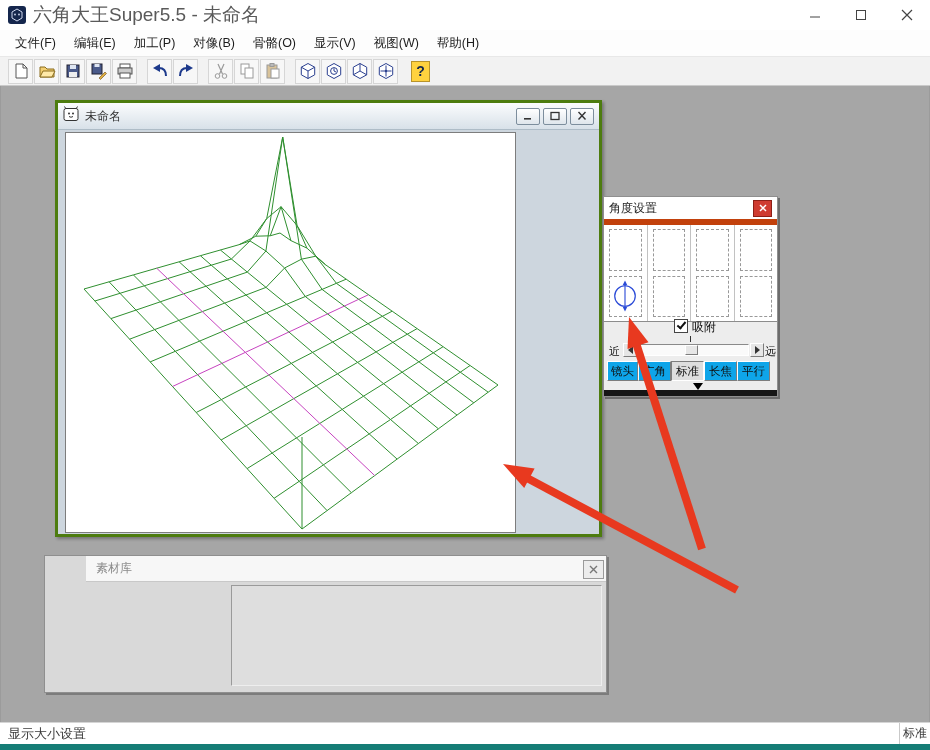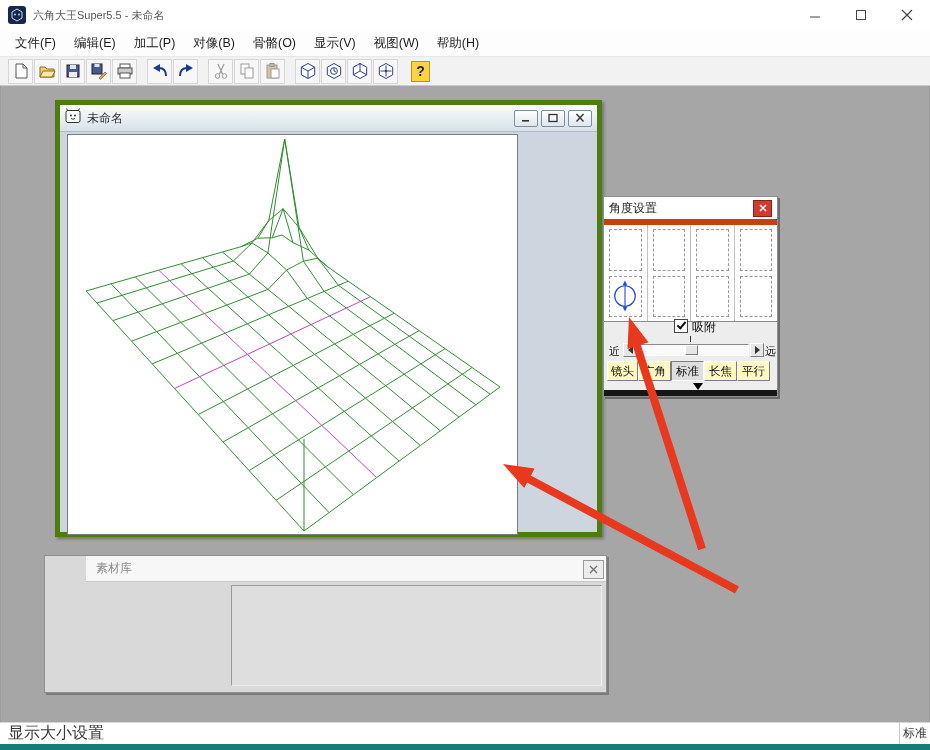--- a/index.html
+++ b/index.html
@@ -2,39 +2,39 @@
 <html><head>
 <meta charset="utf-8">
 <style>
   html,body{margin:0;padding:0;background:#5a5a5a;}
   .app{position:relative;width:930px;height:750px;background:#a6a6a6;overflow:hidden;
        font-family:"Liberation Sans",sans-serif;box-shadow:inset 0 0 0 1px #9b9b9b;}
   
   .titlebar{position:absolute;left:0;top:0;width:930px;height:30px;background:#ffffff;
             display:flex;align-items:center;}
   .app-icon{margin-left:8px;display:flex;}
-  .title-text{margin-left:7px;font-size:11px;color:#5a5a5a;}
+  .title-text{margin-left:7px;font-size:19px;color:#5a5a5a;}
   .win-controls{position:absolute;right:0;top:0;height:30px;display:flex;}
   .win-btn{width:46px;height:30px;display:flex;align-items:center;justify-content:center;}
   
   .menubar{position:absolute;left:0;top:30px;width:930px;height:26px;background:#fdfdfd;
            display:flex;align-items:flex-end;padding-left:6px;box-sizing:border-box;}
   .menu-item{font-size:12.5px;color:#1c1c1c;padding:0 9px;line-height:26px;}
   
   .toolbar{position:absolute;left:0;top:56px;width:930px;height:30px;background:#f2f2f2;
            border-bottom:1px solid #c9c9c9;border-top:1px solid #e8e8e8;
            display:flex;align-items:center;padding-left:8px;box-sizing:border-box;}
   .tbtn{width:25px;height:25px;display:flex;align-items:center;justify-content:center;
         border:1px solid #d6d6d6;background:#f7f7f7;margin-right:1px;box-sizing:border-box;}
   .tsep{width:9px;height:100%;}
   .help-glyph{display:block;width:17px;height:19px;background:#ffd23f;border:1px solid #b8932a;
               color:#15274d;font-weight:bold;font-size:14px;text-align:center;line-height:19px;}
   
   .doc-window{position:absolute;left:55px;top:100px;width:547px;height:437px;
-              background:#cdd6de;border:5px solid #4d7c0f;box-sizing:border-box;
+              background:#cdd6de;border:3px solid #4d7c0f;box-sizing:border-box;
               box-shadow:2px 2px 3px rgba(0,0,0,.3);}
   .doc-titlebar{height:26px;background:linear-gradient(#fbfcfd,#d8e1e9);display:flex;
                 align-items:center;padding:0 5px;border-bottom:1px solid #aebcc7;}
   .doc-title{margin-left:6px;font-size:12px;color:#333;}
   .doc-controls{margin-left:auto;display:flex;gap:3px;}
   .doc-btn{width:22px;height:15px;border:1px solid #7d8e9d;border-radius:2px;
            background:linear-gradient(#ffffff,#dfe6ec);display:flex;align-items:center;justify-content:center;}
   .doc-canvas{position:absolute;left:7px;top:29px;width:449px;height:399px;background:#ffffff;
               border:1px solid #7d7d7d;box-sizing:content-box;}
   
@@ -67,21 +67,21 @@
   .sl-arrow.left{left:19px;}
   .sl-arrow.right{left:146px;}
   .tri-l{width:0;height:0;border-top:4px solid transparent;border-bottom:4px solid transparent;border-right:5px solid #333;}
   .tri-r{width:0;height:0;border-top:4px solid transparent;border-bottom:4px solid transparent;border-left:5px solid #333;}
   .sl-track{position:absolute;left:34px;top:1px;width:111px;height:12px;background:#fafafa;
             border:1px solid;border-color:#8a8a8a #fff #fff #8a8a8a;box-sizing:border-box;}
   .sl-thumb{position:absolute;left:46px;top:0;width:13px;height:10px;background:#e6e6e6;
             border:1px solid;border-color:#fff #7d7d7d #7d7d7d #fff;box-sizing:border-box;}
   .lens-row{position:absolute;left:3px;top:164px;display:flex;height:20px;}
   .lens-label,.lens-btn{font-size:11.5px;color:#111;display:flex;align-items:center;justify-content:center;
-            background:#fef9c3;border:1px solid;border-color:#fff #7d7d7d #7d7d7d #fff;box-sizing:border-box;}
+            background:#0ea5e9;border:1px solid;border-color:#fff #7d7d7d #7d7d7d #fff;box-sizing:border-box;}
   .lens-label{width:31px;}
   .lens-btn{width:33px;}
   .lens-btn.active{border-color:#7d7d7d #fff #fff #7d7d7d;background:#dedede;}
   .bottom-strip{position:absolute;left:0;right:0;bottom:0;height:6px;background:#161616;}
   .notch{position:absolute;left:89px;bottom:6px;width:0;height:0;border-left:5px solid transparent;
          border-right:5px solid transparent;border-top:7px solid #000;}
   
   .material-panel{position:absolute;left:44px;top:555px;width:563px;height:138px;background:#d9d9d9;
                   border:1px solid #8f8f8f;box-sizing:border-box;box-shadow:2px 2px 0 rgba(0,0,0,.25);padding-left:41px;}
   .mat-titlebar{height:25px;background:#f7f7f7;border-bottom:1px solid #c8c8c8;display:flex;align-items:center;}
@@ -91,21 +91,21 @@
   .mat-tree{position:absolute;left:4px;top:29px;width:178px;height:103px;background:#fff;
             border:1px solid;border-color:#808080 #e8e8e8 #e8e8e8 #808080;box-sizing:border-box;
             padding:3px 4px;}
   .tree-item{font-size:12px;color:#222;display:flex;align-items:center;}
   .tree-dash{display:inline-block;width:13px;height:1px;border-top:1px dotted #777;margin-right:3px;}
   .mat-preview{position:absolute;left:186px;top:29px;width:371px;height:101px;background:#dedede;
                border:1px solid;border-color:#9a9a9a #eeeeee #eeeeee #9a9a9a;box-sizing:border-box;}
   
   .statusbar{position:absolute;left:0;top:722px;width:930px;height:22px;background:#ffffff;
              border-top:1px solid #d5d5d5;box-sizing:border-box;display:flex;align-items:center;}
-  .status-text{margin-left:8px;font-size:16px;color:#3a3a3a;}
+  .status-text{margin-left:8px;font-size:13px;color:#3a3a3a;}
   .status-right{position:absolute;right:0;top:0;height:100%;width:30px;border-left:1px solid #c9c9c9;
                 display:flex;align-items:center;justify-content:center;font-size:12px;color:#3a3a3a;}
   .teal-strip{position:absolute;left:0;top:744px;width:930px;height:6px;background:#157d76;}
   
   .annotations{position:absolute;left:0;top:0;width:930px;height:750px;pointer-events:none;z-index:60;}
 </style>
 </head>
 <body>
 
 <div class="app">

